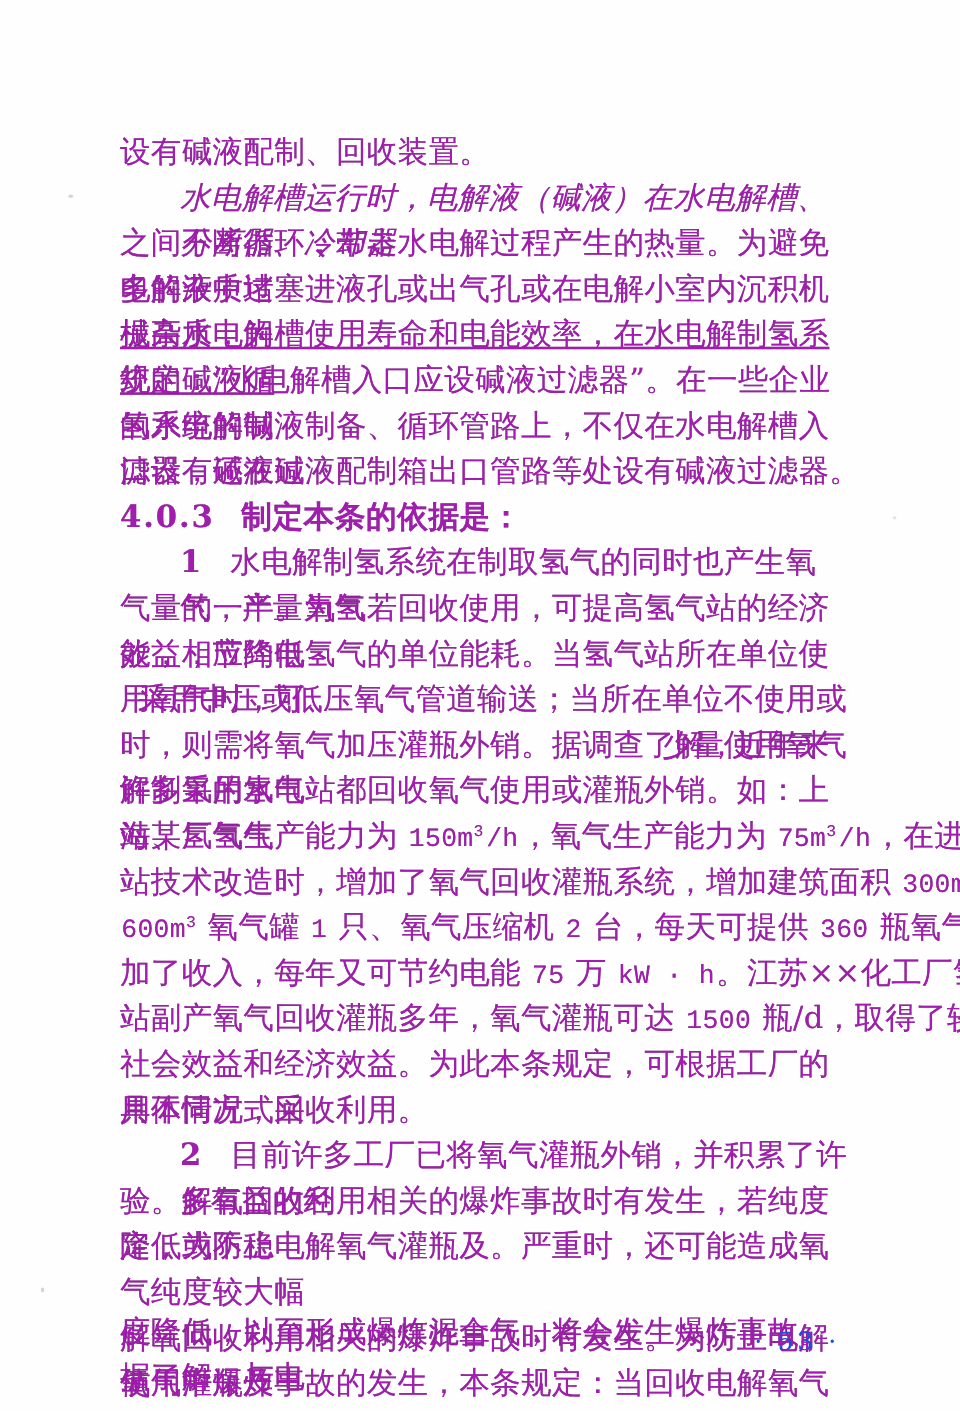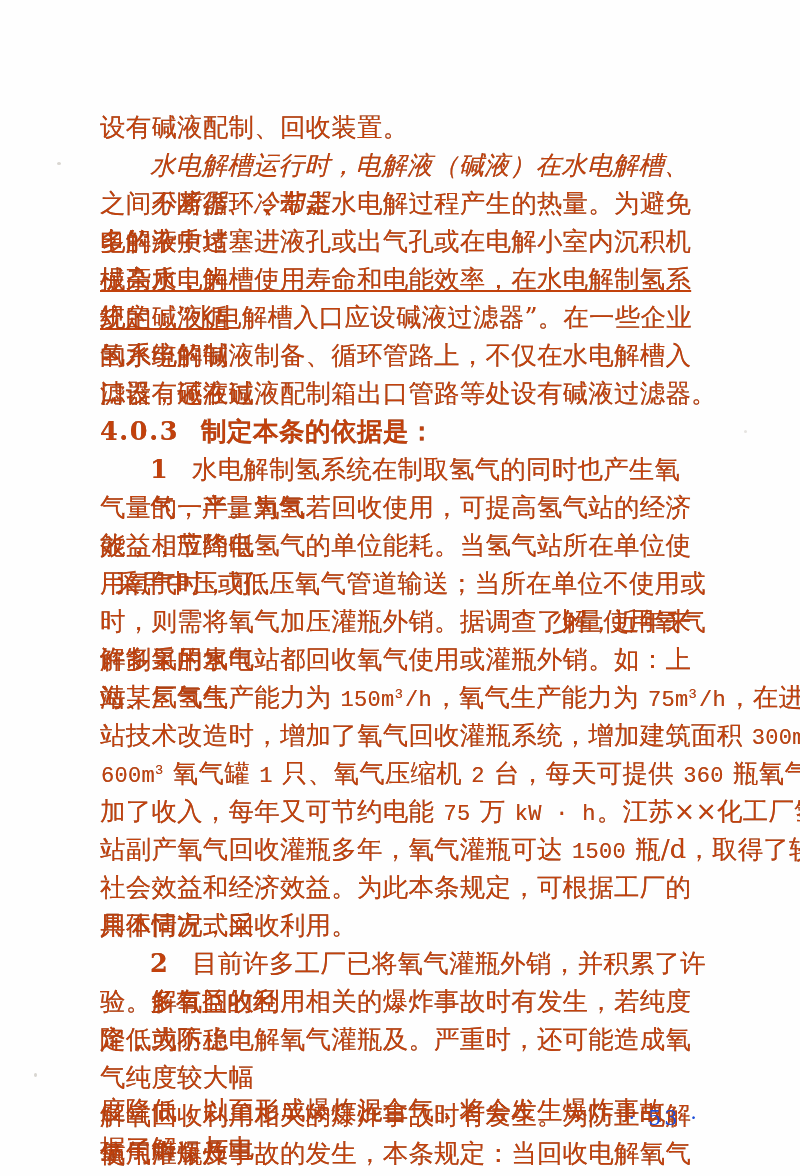--- a/index.html
+++ b/index.html
@@ -37,21 +37,21 @@
     position: absolute;
     left: 100px;
     top: 108px;
     width: 606px;
   }
 
   .line {
     height: 38px;
     line-height: 38px;
     font-size: 25.5px;
-    color: #c2410c;
+    color: #a21caf;
     white-space: nowrap;
     letter-spacing: 0.2px;
     font-family: "DejaVu Serif", "Liberation Serif", serif;
     text-shadow: 0 0 0.55px rgba(40,38,36,.55);
   }
 
   
   .line.just {
     display: flex;
     justify-content: space-between;

